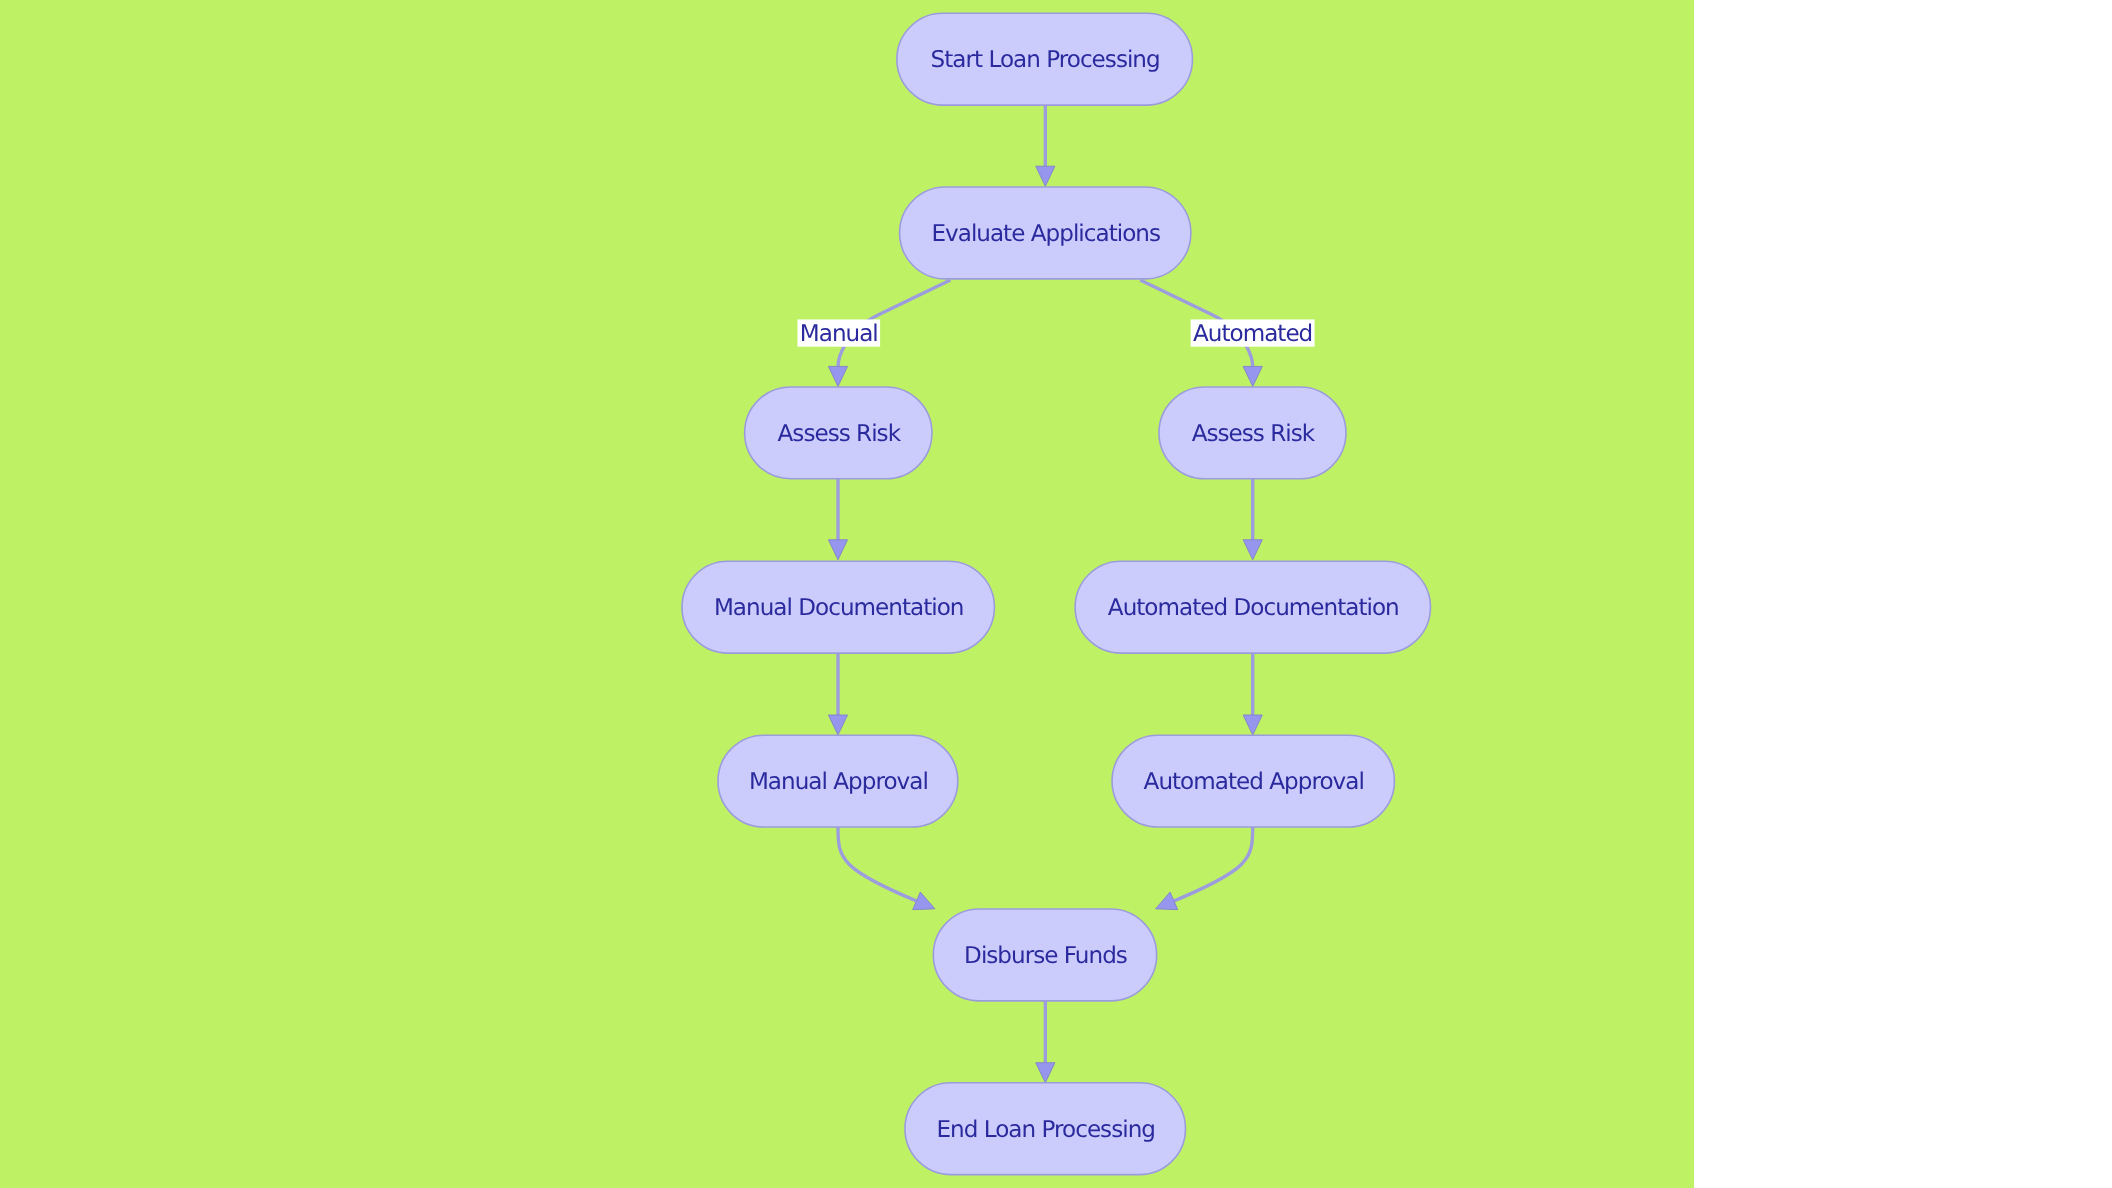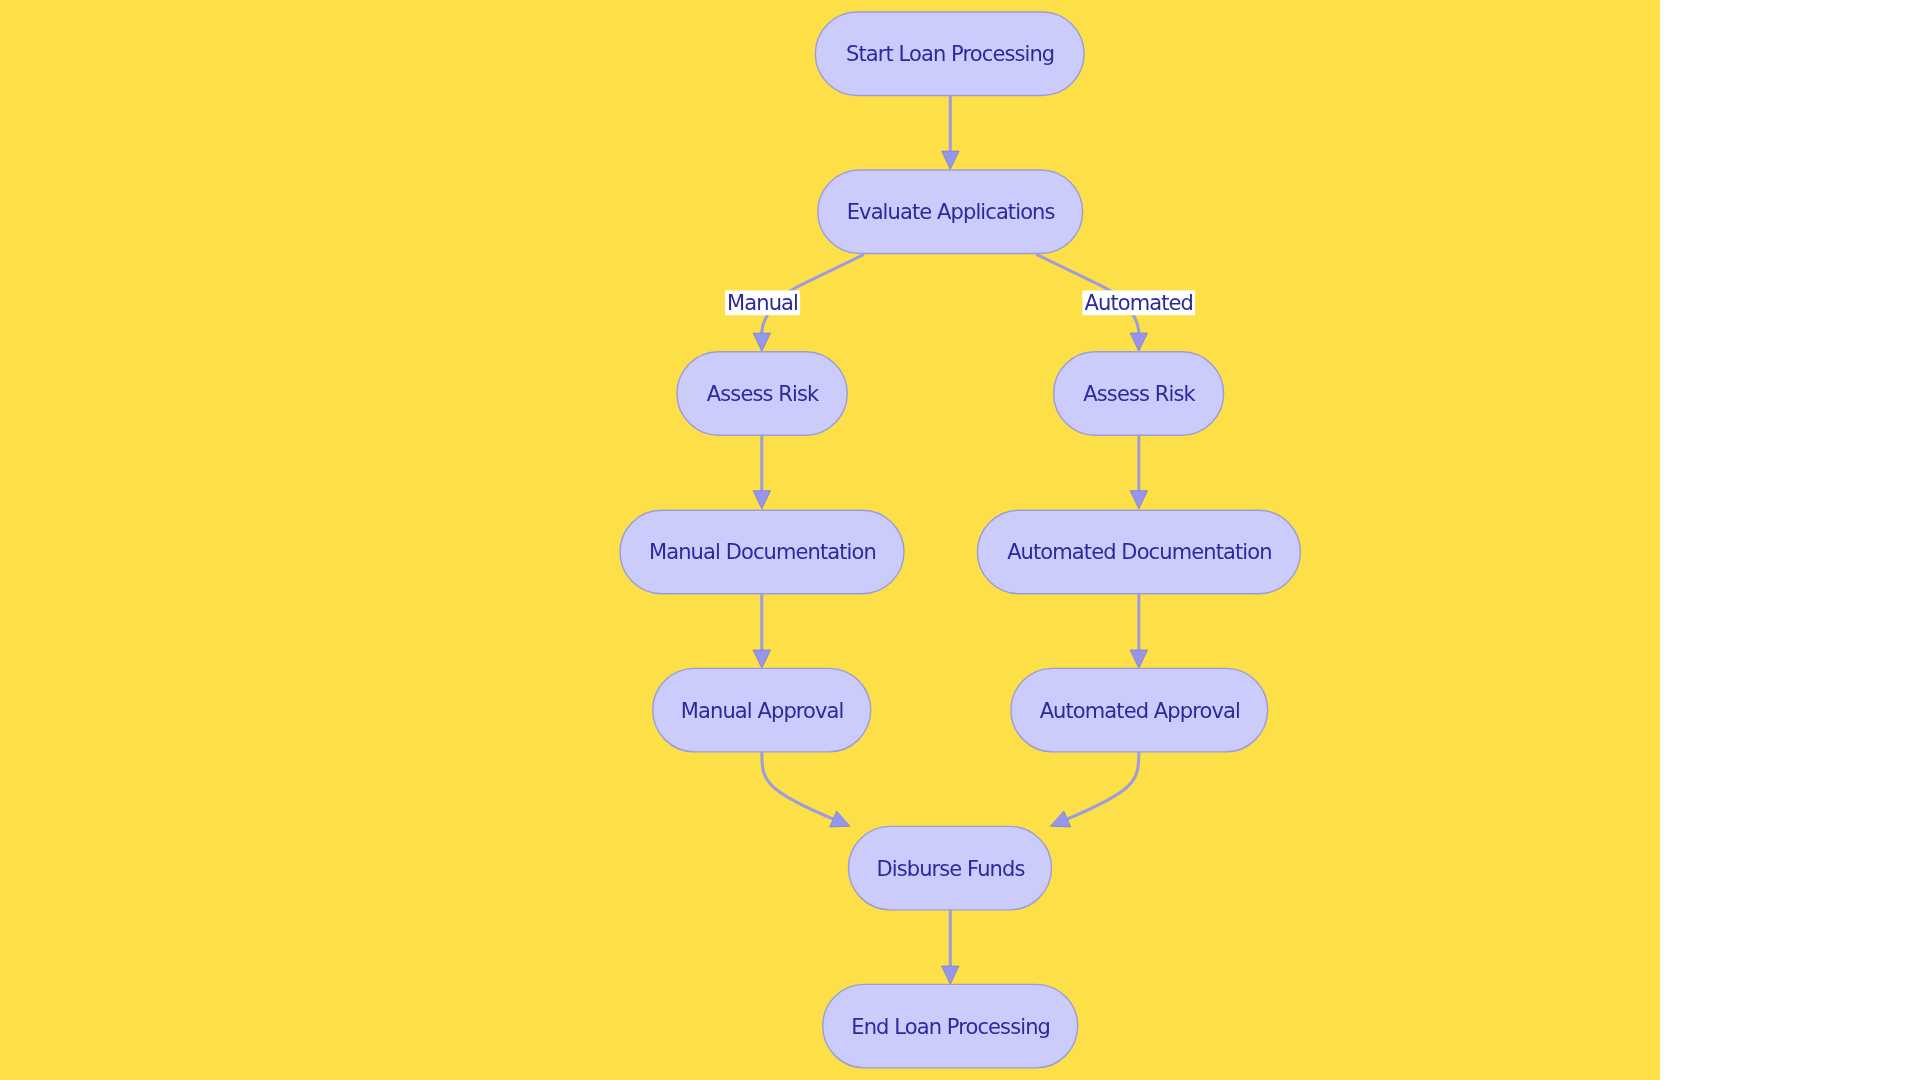--- a/index.html
+++ b/index.html
@@ -6,23 +6,23 @@
   html, body {
     margin: 0;
     padding: 0;
     width: 1920px;
     height: 1080px;
     background: #ffffff;
     overflow: hidden;
   }
   #flowchart-root {
     position: relative;
-    width: 1660px;
+    width: 1540px;
     height: 1080px;
-    background: #fde047;
+    background: #bef264;
   }
   svg#flow-svg {
     display: block;
     width: 1920px;
     height: 1080px;
   }
   .node-shape {
     fill: #ccccfc;
     stroke: #9c9cdd;
     stroke-width: 1.45px;

